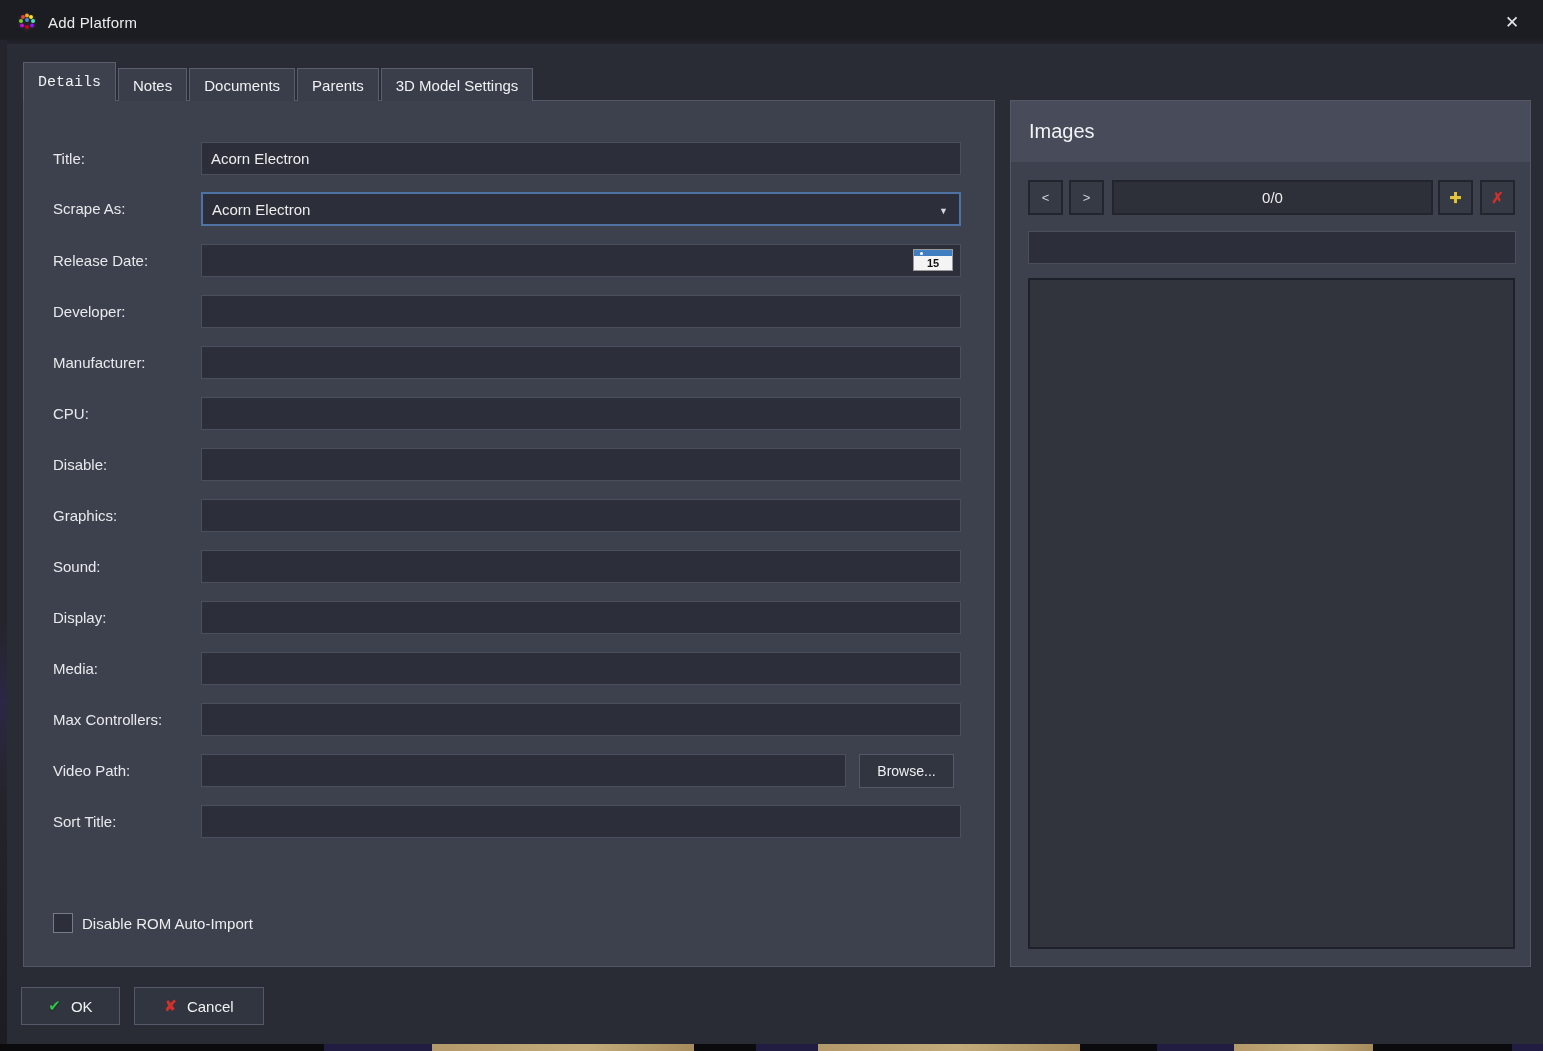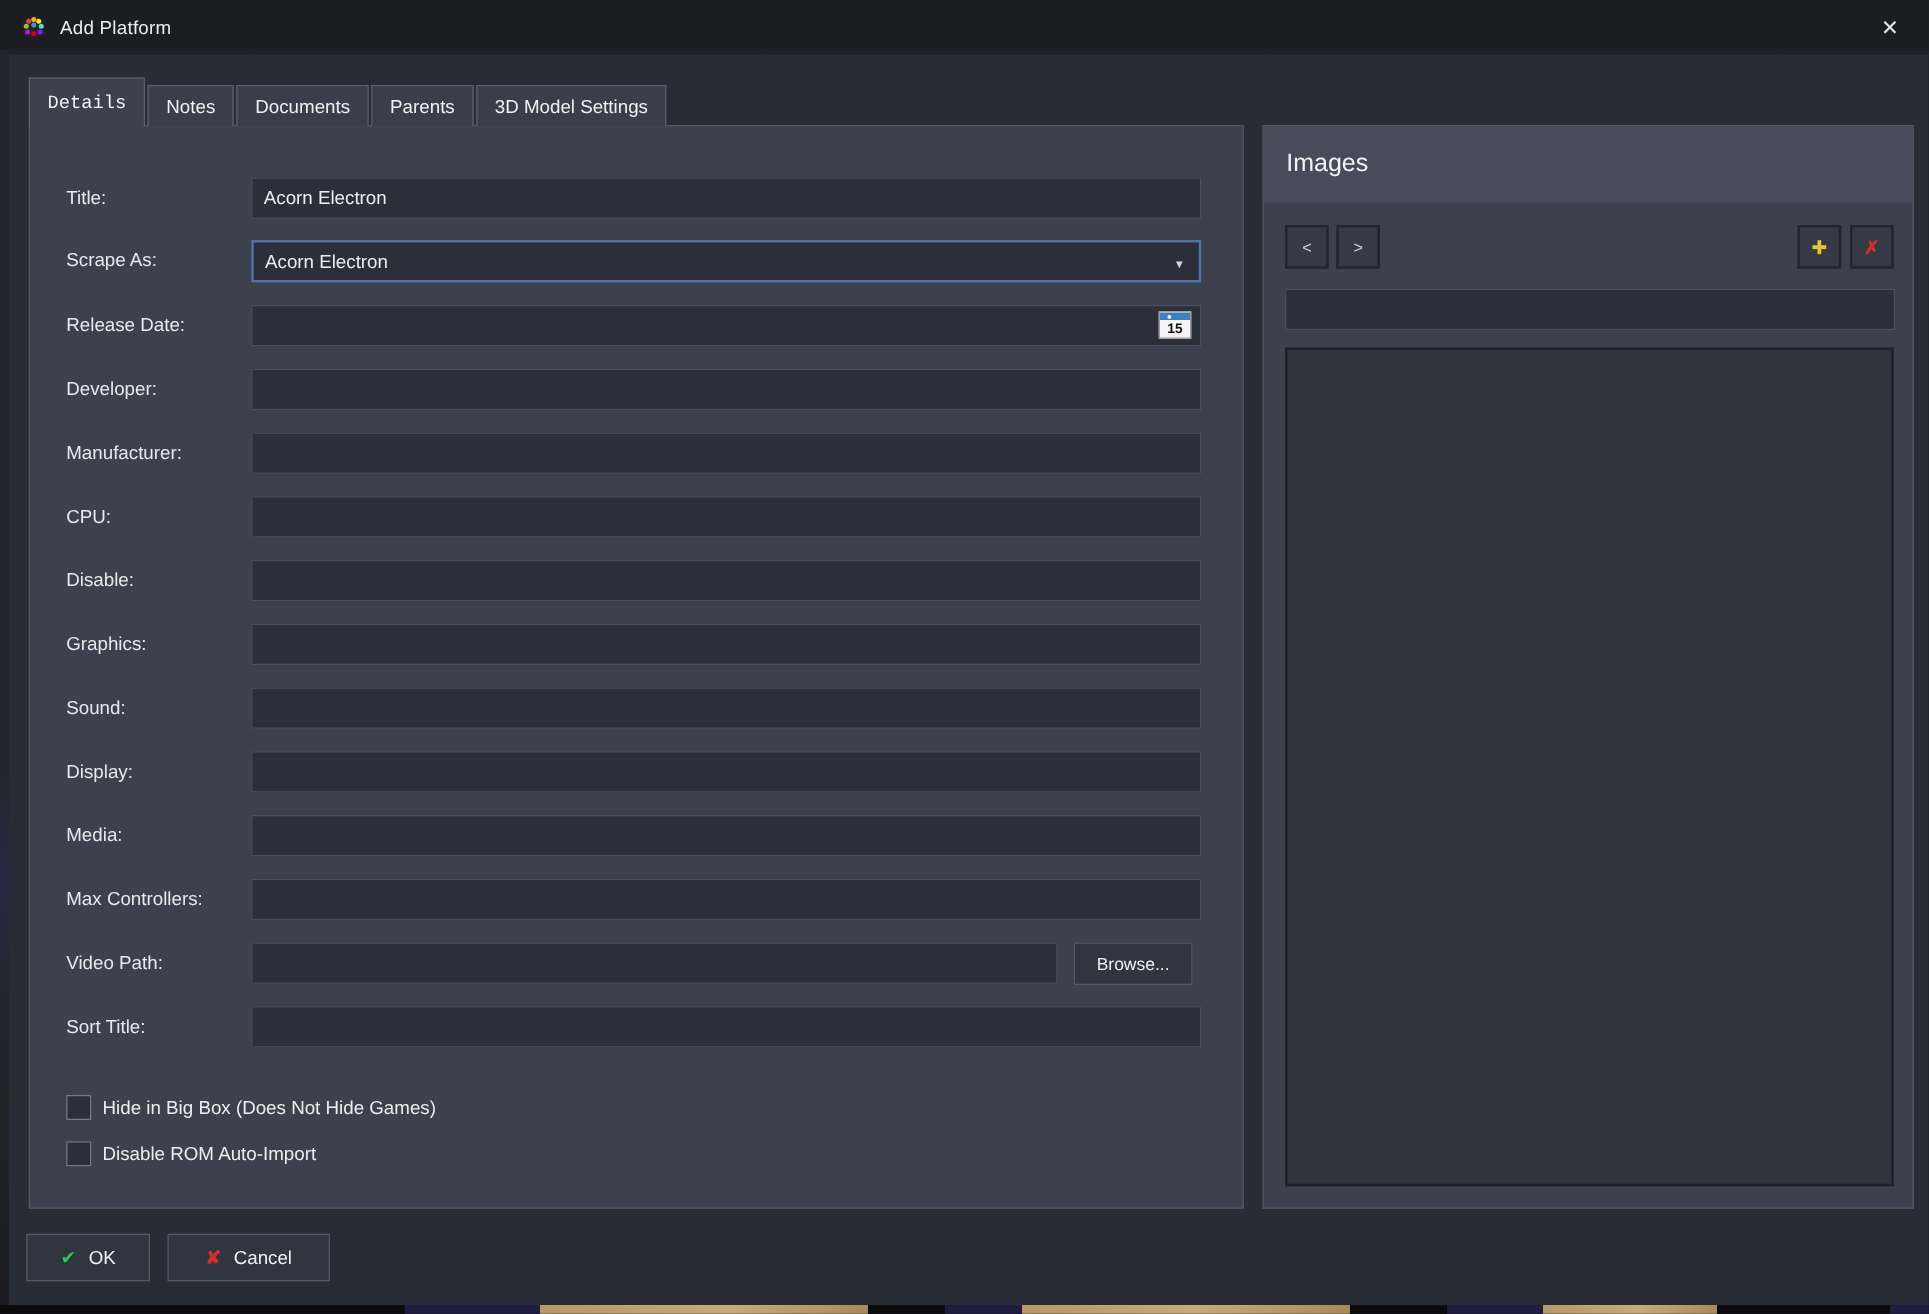--- a/index.html
+++ b/index.html
@@ -51,21 +51,21 @@
   .finput, .combo, .counter-box, .img-bar {
       background:#2c2f39; border:1px solid #4b4f5b; color:#eceded;
       font-size:15px; font-family:"Liberation Sans", sans-serif; }
   .finput { position:absolute; left:177px; top:0; width:760px; height:33px;
             padding:0 9px; outline:none; }
   .combo { position:absolute; left:177px; top:0; width:760px; height:34px;
            border:2px solid #4e72a4; display:flex; align-items:center; padding:0 9px; }
   .combo-arrow { position:absolute; right:11px; top:12px; font-size:9px; color:#d6d8dd; }
   .date-wrap { position:absolute; left:177px; top:0; width:760px; height:33px; }
   .date-wrap .finput { left:0; width:100%; }
-  .calendar-icon { position:absolute; right:8px; top:5px; width:26px; height:22px;
+  .calendar-icon { position:absolute; right:8px; top:5px; width:40px; height:22px;
                    background:#f4f4f4; border:1px solid #9a9a9a; overflow:hidden; }
   .calendar-icon .cal-top { height:6px; background:#3f7fc1; position:relative; }
   .calendar-icon .cal-top::after { content:""; position:absolute; left:6px; top:2px;
                    width:3px; height:3px; background:#fff; border-radius:50%; }
   .calendar-icon .cal-day { color:#111; font-size:11px; font-weight:bold;
                    text-align:center; line-height:14px; }
   .path-input { width:645px !important; }
   .browse-btn { position:absolute; left:835px; top:0; width:95px; height:34px;
                 background:#31353f; border:1px solid #545869; color:#eef0f2;
                 font-size:14px; font-family:"Liberation Sans", sans-serif; }
@@ -210,38 +210,35 @@
       <span class="flabel">Video Path:</span>
       <input class="finput path-input" value="" style="">
       <button class="browse-btn">Browse...</button>
     </div>
 
     <div class="row" style="top:704px">
       <span class="flabel">Sort Title:</span>
       <input class="finput" value="" style="">
     </div>
 
-    <div class="checkbox-row" style="top:774px">
-      <div class="checkbox"></div>
-      <span class="checkbox-label">Hide in Big Box (Does Not Hide Games)</span>
-    </div>
 
     <div class="checkbox-row" style="top:811px">
       <div class="checkbox"></div>
       <span class="checkbox-label">Disable ROM Auto-Import</span>
     </div>
 
   </div>
 
   <div class="images-panel">
     <div class="images-header">
       <span class="images-title">Images</span>
     </div>
     <button class="nav-btn" style="left:17px">&lt;</button>
     <button class="nav-btn" style="left:58px">&gt;</button>
+    <div class="counter-box">0/0</div>
     <button class="icon-btn" style="left:427px">
       <span class="plus-icon">✚</span>
     </button>
     <button class="icon-btn" style="left:469px">
       <span class="del-icon">✗</span>
     </button>
     <div class="img-bar"></div>
     <div class="preview-box"></div>
   </div>
 

